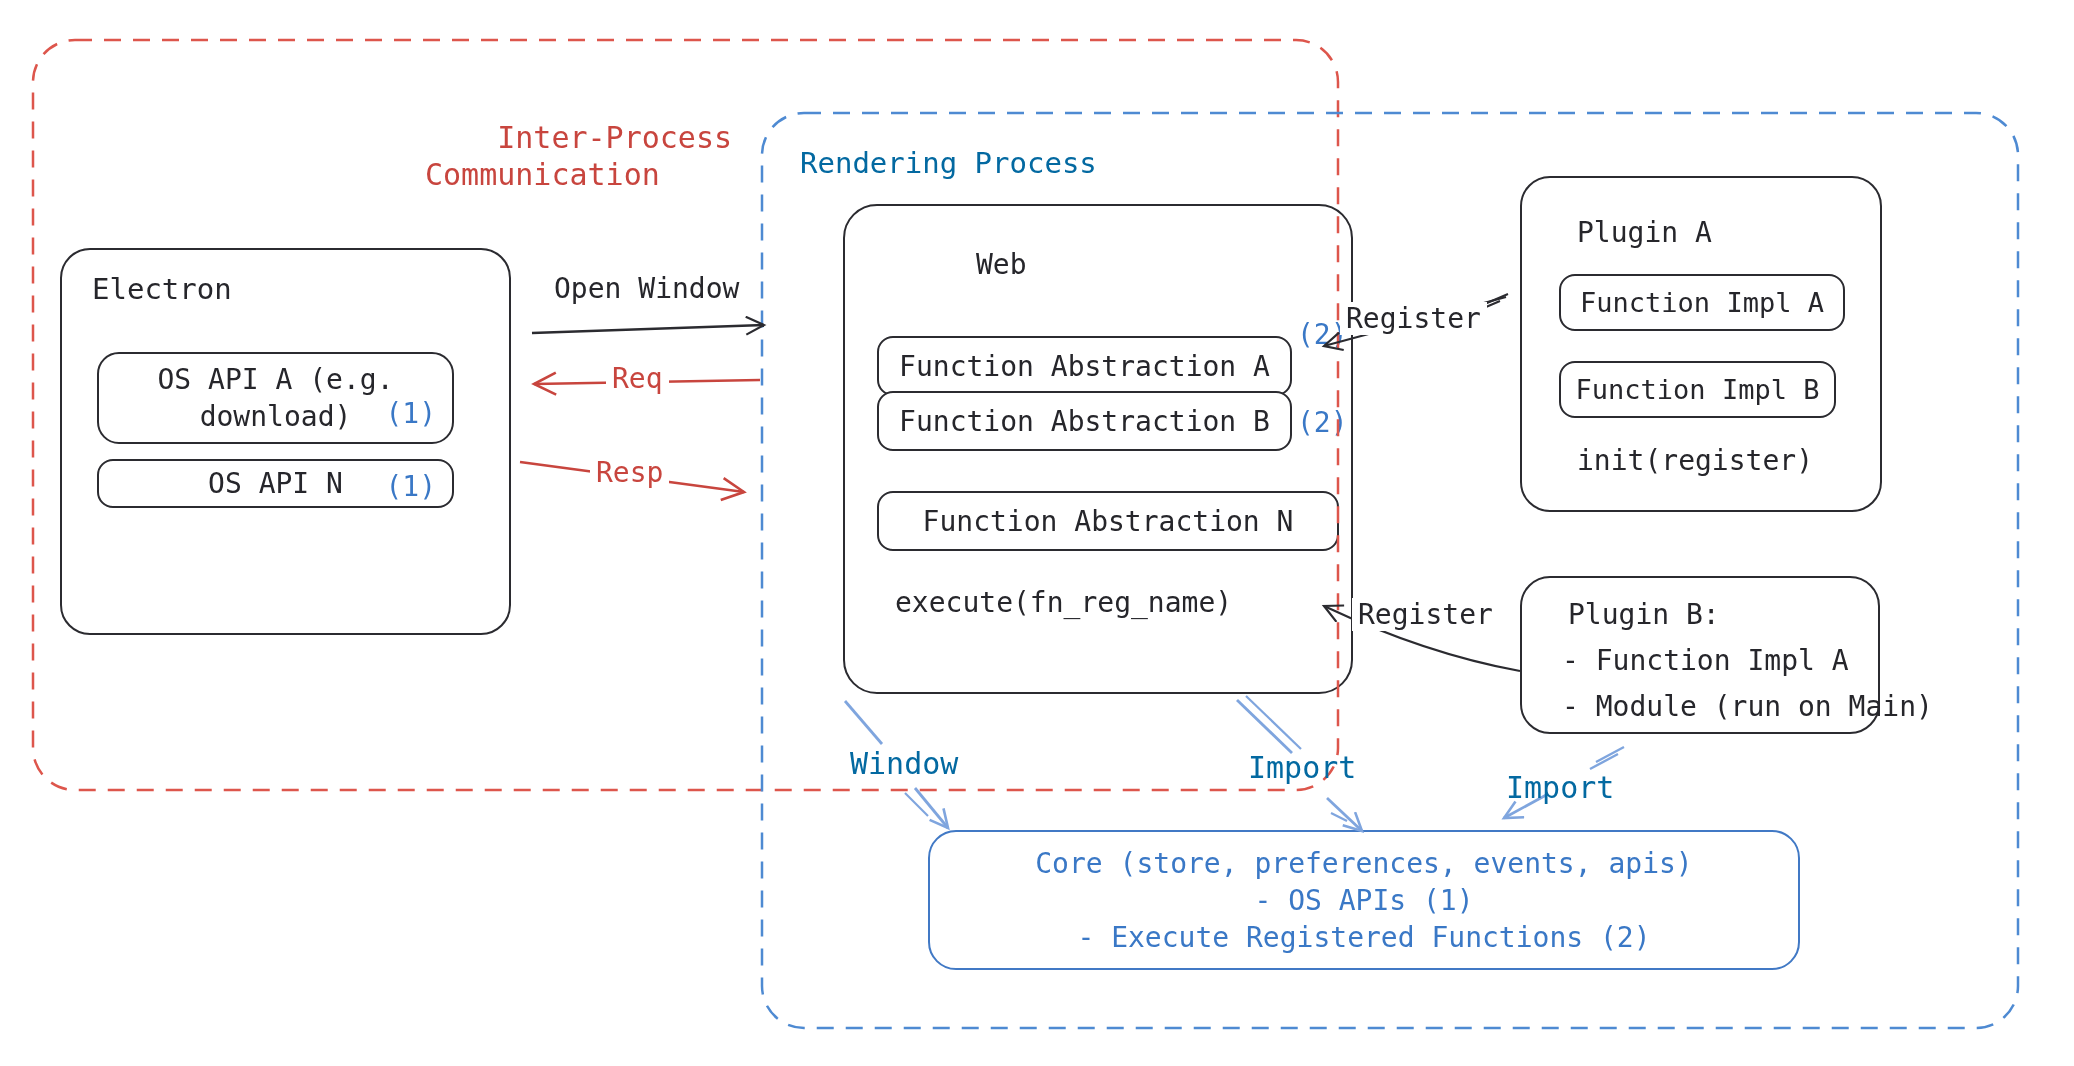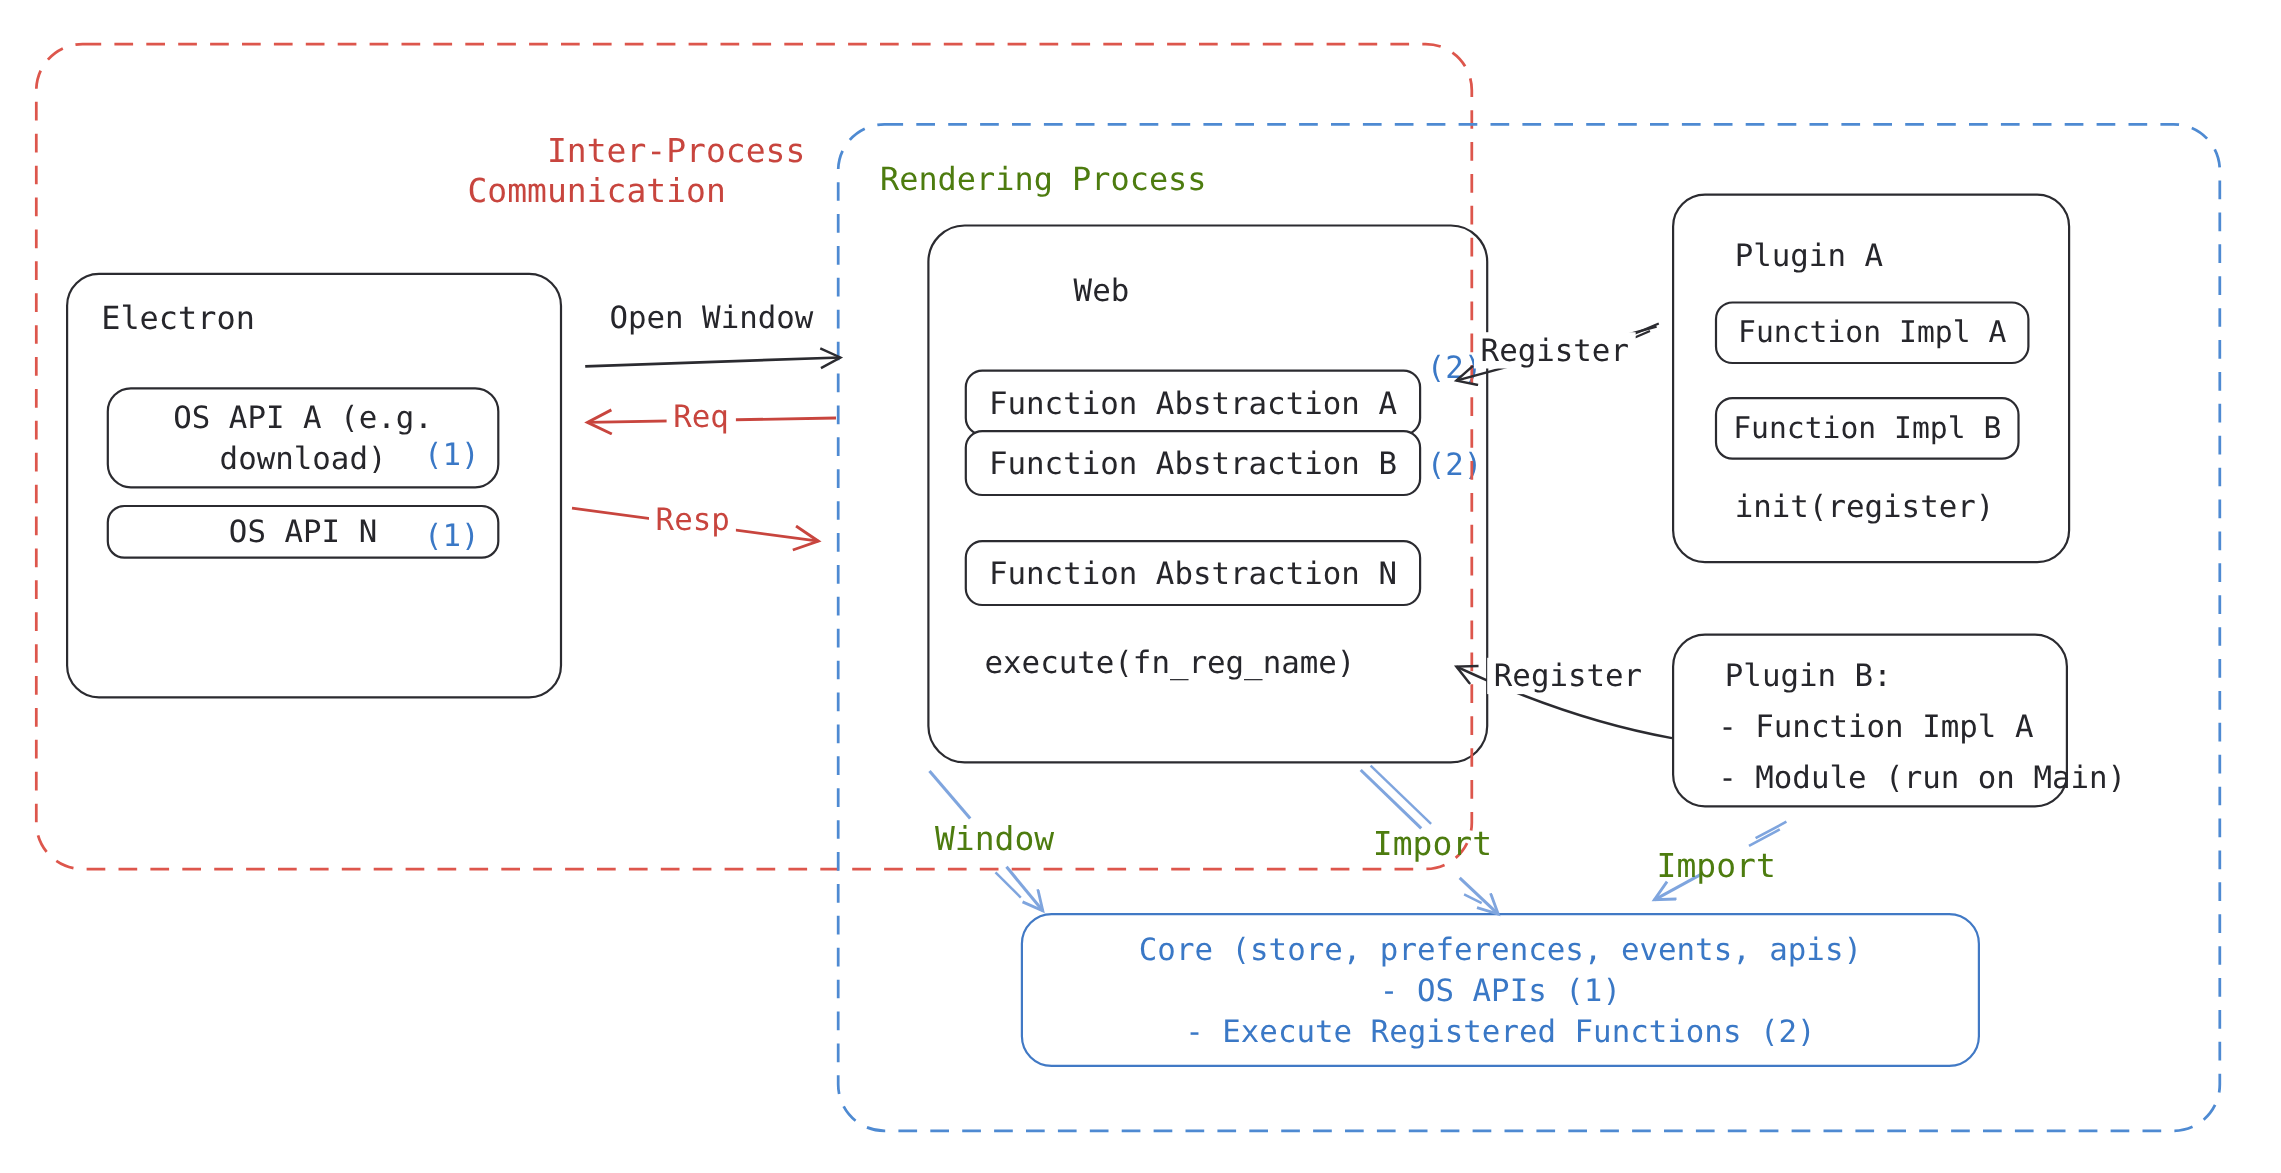--- a/index.html
+++ b/index.html
@@ -31,21 +31,21 @@
     display:flex;align-items:center;justify-content:center;
     text-align:center;
   }
   .box-title{position:absolute;font-size:28px;white-space:pre;z-index:1;}
   .row-label{font-size:28px;white-space:pre;}
   .badge{color:#3a78c6;font-size:28px;white-space:pre;z-index:2;}
   .svg-layer{position:absolute;left:0;top:0;z-index:2;pointer-events:none;}
   .float-label{position:absolute;z-index:3;font-size:28px;white-space:pre;}
   .wbg{background:#ffffff;padding:0 6px;}
   .red-text{color:#c8453e;}
-  .blue-text{color:#4d7c0f;}
+  .blue-text{color:#0369a1;}
   .section-label{font-size:30px;line-height:37px;}
   .core-box{
     position:absolute;left:928px;top:830px;width:872px;height:140px;
     background:#fff;border:2.5px solid #4179c5;border-radius:28px;
     z-index:1;box-sizing:border-box;
     display:flex;flex-direction:column;justify-content:center;align-items:center;
     text-align:center;color:#3a78c6;font-size:28px;line-height:37px;white-space:pre;
   }
 </style>
 </head>
@@ -71,21 +71,21 @@
     <div class="ibox" style="left:32px;top:98px;width:415px;height:60px;margin-top:32px;">
       <div class="row-label">Function Abstraction A</div>
     </div>
     <div class="badge abs" style="left:452px;top:112px;">(2)</div>
 
     <div class="ibox" style="left:32px;top:185px;width:415px;height:60px;">
       <div class="row-label">Function Abstraction B</div>
     </div>
     <div class="badge abs" style="left:452px;top:200px;">(2)</div>
 
-    <div class="ibox" style="left:32px;top:285px;width:415px;height:60px;text-align:center;">
+    <div class="ibox" style="left:32px;top:285px;width:462px;height:60px;text-align:center;">
       <div class="row-label">Function Abstraction N</div>
     </div>
     <div class="badge abs" style="left:452px;top:300px;"></div>
 
     <div class="box-title" style="left:50px;top:380px;">execute(fn_reg_name)</div>
   </div>
 
   <div class="sbox" style="left:1520px;top:176px;width:362px;height:336px;">
     <div class="box-title" style="left:55px;top:38px;">Plugin A</div>
     <div class="ibox" style="left:37px;top:96px;width:286px;height:57px;">

